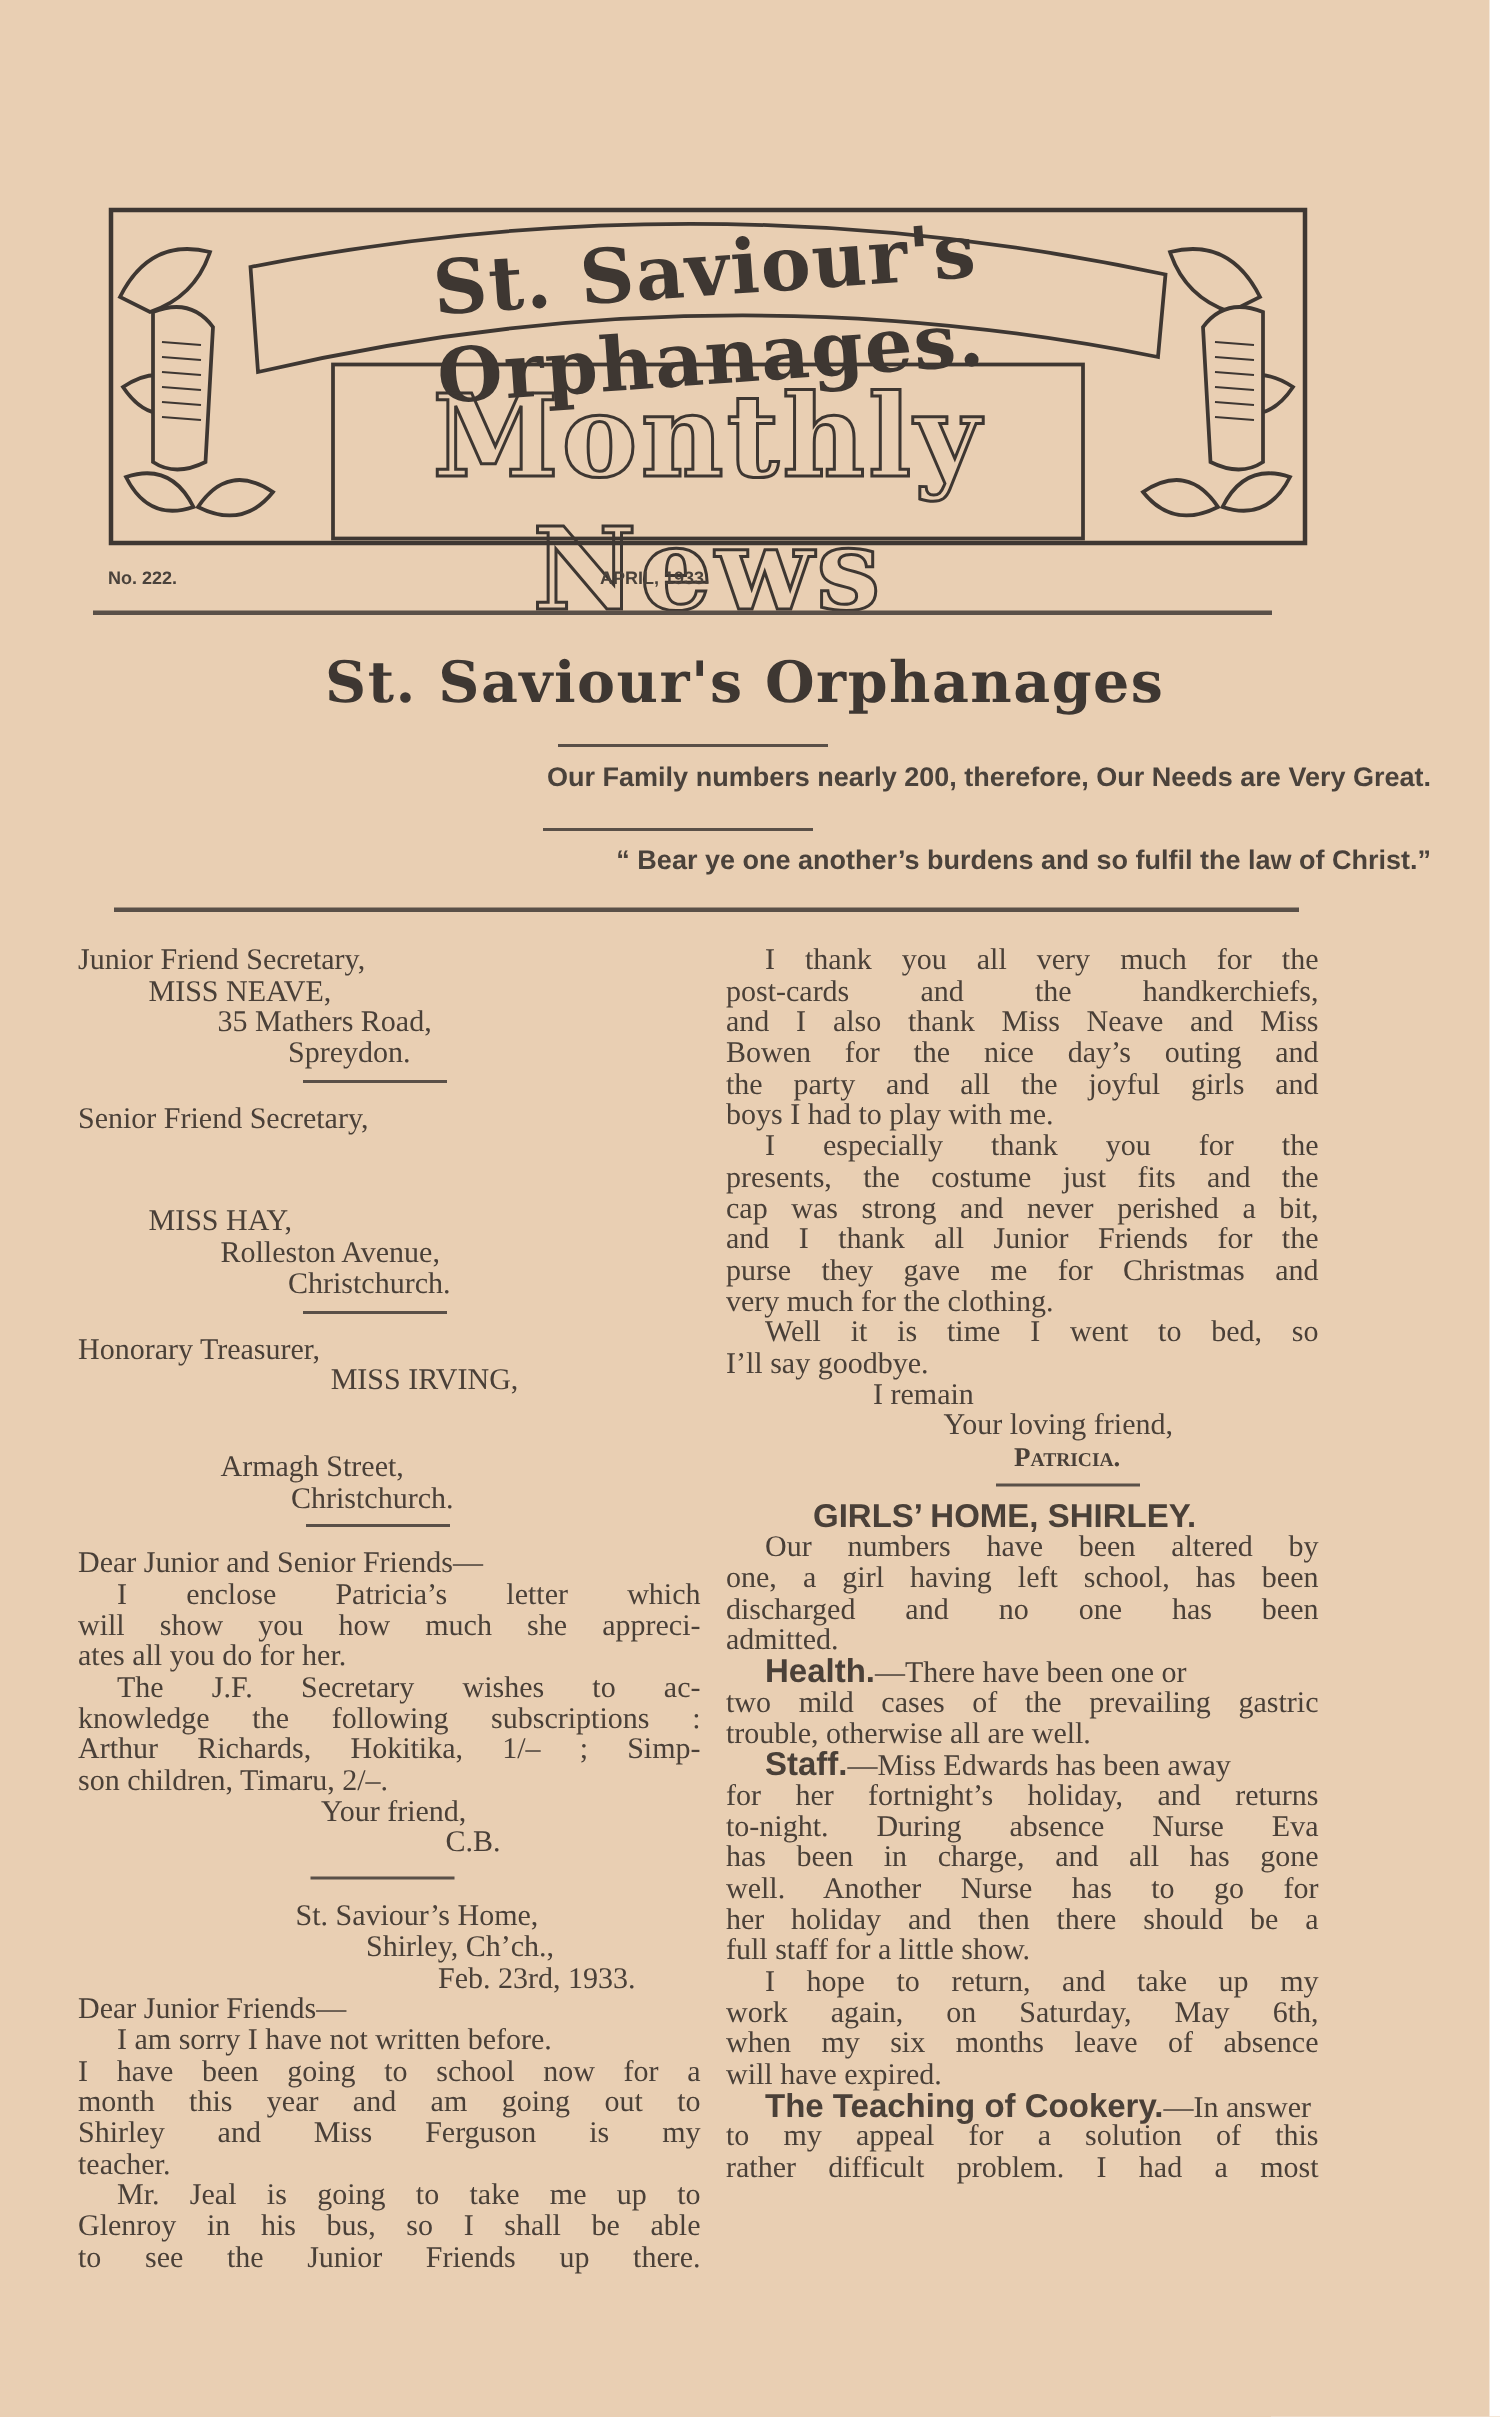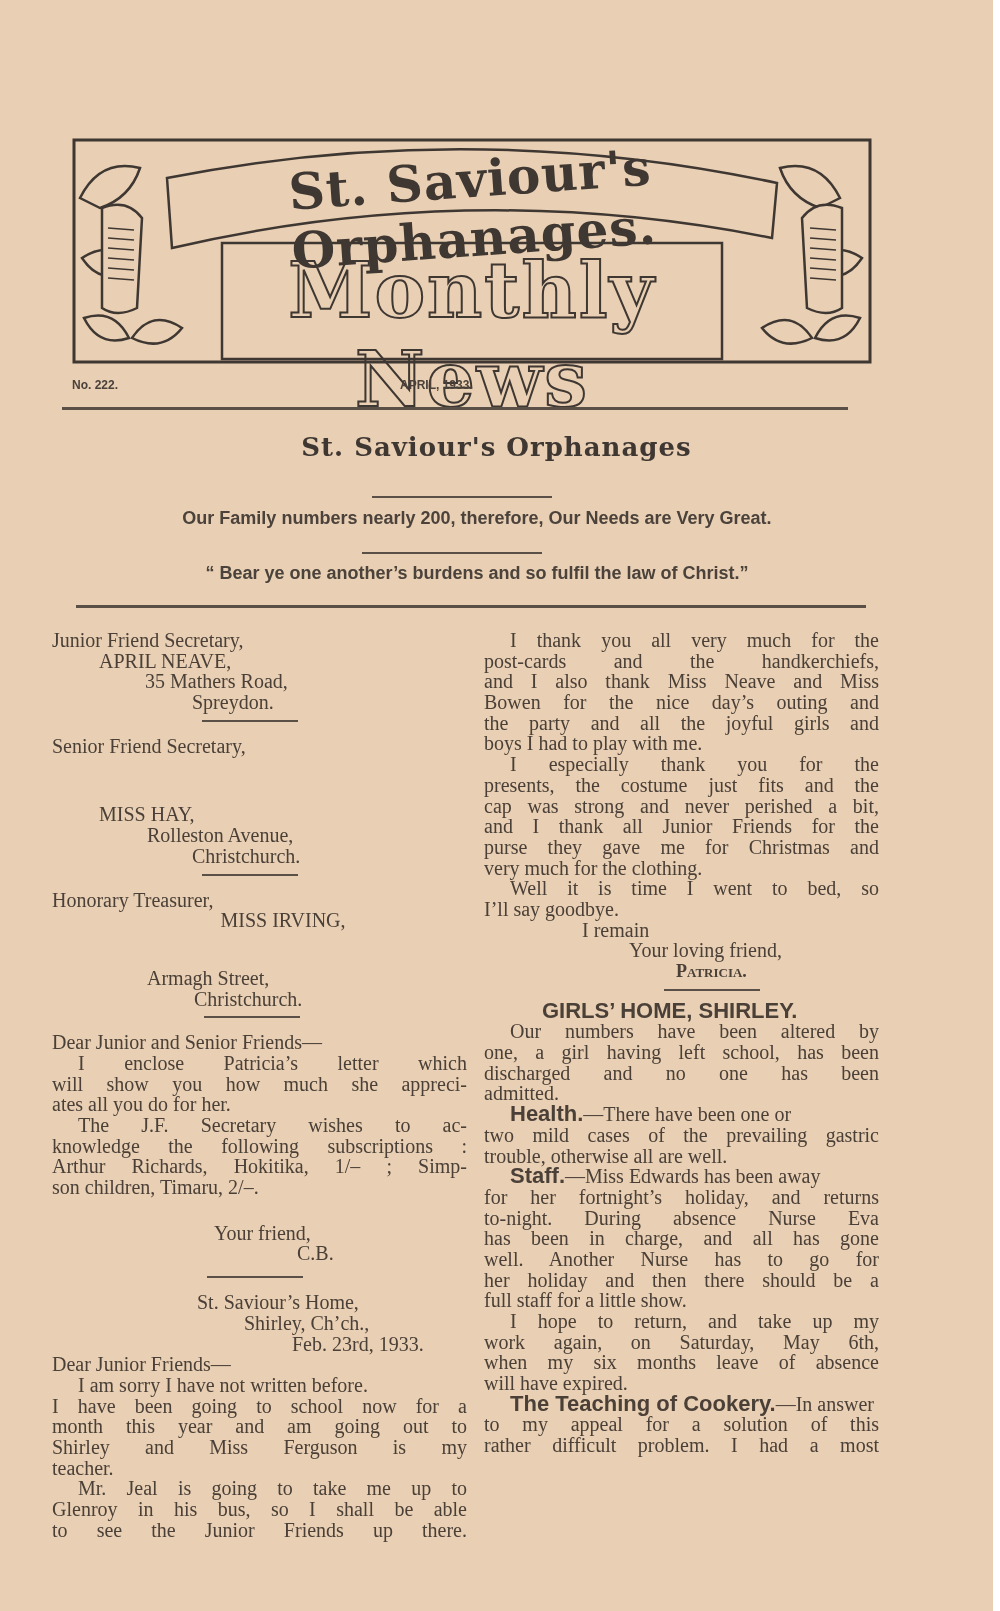--- a/index.html
+++ b/index.html
@@ -28,24 +28,24 @@
   .issue-row {
     position: absolute; left: 70px; top: 378px; width: 800px; height: 24px;
     font-family: "Liberation Sans", sans-serif; font-weight: bold; font-size: 12px; color: #4a423b;
   }
   .issue-no { position: absolute; left: 2px; top: 0; }
   .issue-date { position: absolute; left: 330px; top: 0; }
   .rule-thick { position: absolute; height: 3px; background: #5a5048; }
   .rule-short { position: absolute; height: 2px; background: #5a5048; }
   .title-gothic {
     position: absolute; left: 0; top: 432px; width: 993px; text-align: center;
-    font-family: "DejaVu Serif", serif; font-weight: bold; font-size: 26px; color: #3e3732; letter-spacing: 1px;
+    font-family: "DejaVu Serif", serif; font-weight: bold; font-size: 38px; color: #3e3732; letter-spacing: 1px;
   }
   .tagline {
-    position: absolute; left: 0; width: 954px; text-align: center;
+    position: absolute; left: 0; width: 954px; text-align: right;
     font-family: "Liberation Sans", sans-serif; font-weight: bold; font-size: 18px; color: #4a423b;
   }
   
   .col { position: absolute; top: 630px; font-size: 20px; line-height: 20.7px; }
   .col-left { left: 52px; width: 415px; }
   .col-right { left: 484px; width: 395px; }
   .line { white-space: pre; display: block; height: 20.7px; }
   .just { text-align: justify; text-align-last: justify; white-space: normal; }
   .indent { padding-left: 26px; }
   .short-rule { display: block; width: 96px; height: 2px; background: #5a5048; margin: 7px 0 14px 0; }
@@ -105,21 +105,21 @@
   <div class="title-gothic">St. Saviour's Orphanages</div>
   <div class="rule-short" style="left:372px; top:496px; width:180px;"></div>
   <div class="tagline" style="top:508px;">Our Family numbers nearly 200, therefore, Our Needs are Very Great.</div>
   <div class="rule-short" style="left:362px; top:552px; width:180px;"></div>
   <div class="tagline" style="top:563px;">“ Bear ye one another’s burdens and so fulfil the law of Christ.”</div>
   <div class="rule-thick" style="left:76px; top:605px; width:790px;"></div>
 
   <div class="col col-left">
     <div>
       <span class="line">Junior Friend Secretary,</span>
-      <span class="line" style="padding-left:47px;">APRIL NEAVE,</span>
+      <span class="line" style="padding-left:47px;">MISS NEAVE,</span>
       <span class="line" style="padding-left:93px;">35 Mathers Road,</span>
       <span class="line" style="padding-left:140px;">Spreydon.</span>
     </div>
     <span class="short-rule" style="margin-left:150px;"></span>
     <div>
       <span class="line">Senior Friend Secretary,</span>
       <span class="line" style="padding-left:47px;margin-top:48px;">MISS HAY,</span>
       <span class="line" style="padding-left:95px;">Rolleston Avenue,</span>
       <span class="line" style="padding-left:140px;">Christchurch.</span>
     </div>
@@ -134,21 +134,21 @@
 
     <div>
       <span class="line">Dear Junior and Senior Friends—</span>
       <span class="line just indent">I enclose Patricia’s letter which</span>
       <span class="line just">will show you how much she appreci-</span>
       <span class="line">ates all you do for her.</span>
       <span class="line just indent">The J.F. Secretary wishes to ac-</span>
       <span class="line just">knowledge the following subscriptions :</span>
       <span class="line just">Arthur Richards, Hokitika, 1/– ; Simp-</span>
       <span class="line">son children, Timaru, 2/–.</span>
-      <span class="line" style="padding-left:162px;margin-top:25px;">Your friend,</span>
+      <span class="line" style="padding-left:162px;">Your friend,</span>
       <span class="line" style="padding-left:245px;">C.B.</span>
     </div>
     <span class="short-rule" style="margin-left:155px; margin-top:12px;"></span>
 
     <div>
       <span class="line" style="padding-left:145px;">St. Saviour’s Home,</span>
       <span class="line" style="padding-left:192px;">Shirley, Ch’ch.,</span>
       <span class="line" style="padding-left:240px;">Feb. 23rd, 1933.</span>
       <span class="line">Dear Junior Friends—</span>
       <span class="line indent">I am sorry I have not written before.</span>

